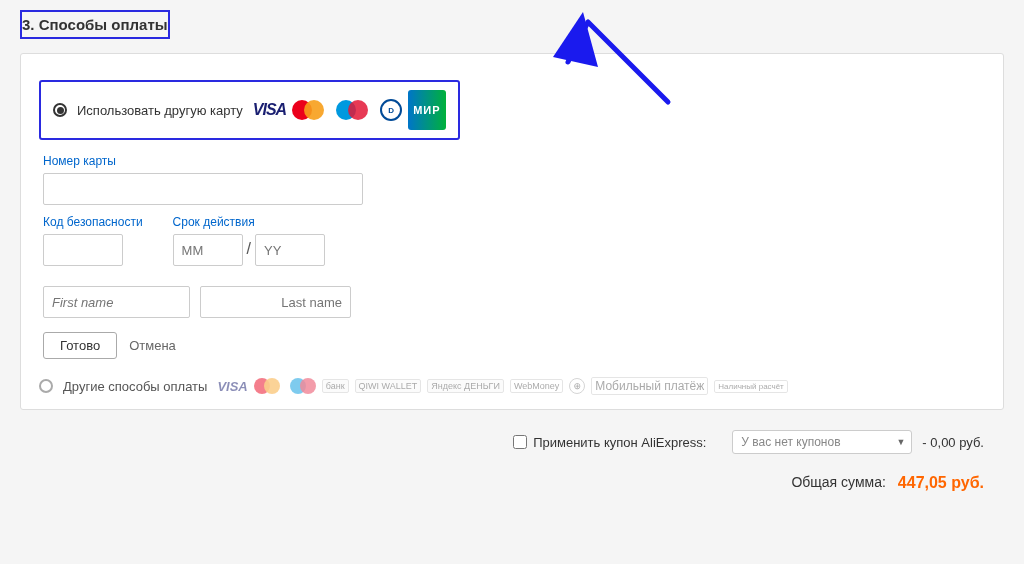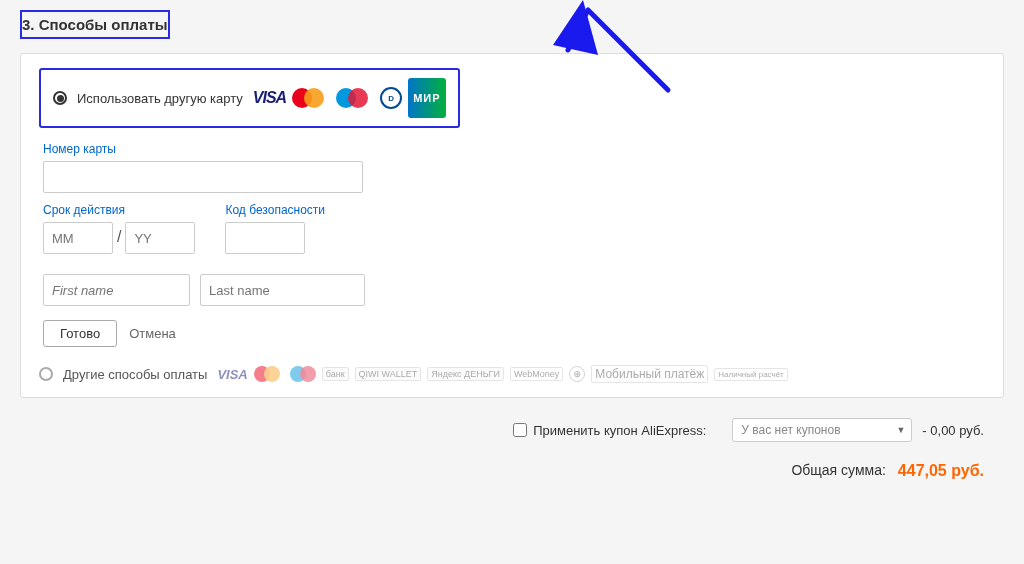--- a/index.html
+++ b/index.html
@@ -187,21 +187,22 @@
     .cardholder-row {
       display: flex;
       gap: 10px;
       margin-bottom: 14px;
     }
     .cardholder-first {
       width: 147px;
       font-style: italic;
     }
     .cardholder-last {
-      width: 165px;
+      width: 151px;
+      text-align: right;
     }
     .actions-row {
       display: flex;
       align-items: center;
       gap: 12px;
       margin-bottom: 14px;
     }
     .btn-done {
       border: 1px solid #aaa;
       background: #fff;
@@ -400,21 +401,21 @@
 </head>
 <body>
 
 <div class="page-wrapper">
   
   <div class="section-title">3. Способы оплаты</div>
 
   
   <div class="payment-card">
 
-    <div class="payment-option-row" style="position:relative;">
+    <div class="payment-option-row" style="position:relative;margin-top:12px;">
       <div class="radio-dot"></div>
       <span class="option-label">Использовать другую карту</span>
       <div class="card-logos">
         <span class="visa-logo">VISA</span>
         <span class="mastercard-logo">
           <span class="mc-circle-left"></span>
           <span class="mc-circle-right"></span>
         </span>
         <span class="maestro-logo" style="margin-left:6px;">
           <span class="maestro-circle-left"></span>
@@ -432,30 +433,30 @@
 
     <div class="form-section">
 
       <div class="field-group">
         <label class="field-label">Номер карты</label>
         <input class="text-input card-number-input" type="text" style="">
       </div>
 
       <div class="expiry-cvv-wrapper">
         <div class="field-group">
+          <label class="field-label">Код безопасности</label>
+          <input class="text-input cvv-input" type="text" style="">
+        </div>
+        <div class="field-group">
           <label class="field-label">Срок действия</label>
           <div class="expiry-fields">
             <input class="text-input expiry-input-mm" type="text" placeholder="ММ" style="">
             <span class="expiry-slash">/</span>
             <input class="text-input expiry-input-yy" type="text" placeholder="YY" style="">
           </div>
-        </div>
-        <div class="field-group">
-          <label class="field-label">Код безопасности</label>
-          <input class="text-input cvv-input" type="text" style="">
         </div>
       </div>
 
       <div class="field-group">
         <div class="cardholder-row">
           <input class="text-input cardholder-first" type="text" placeholder="First name" style="">
           <input class="text-input cardholder-last" type="text" placeholder="Last name" style="">
         </div>
       </div>
 

